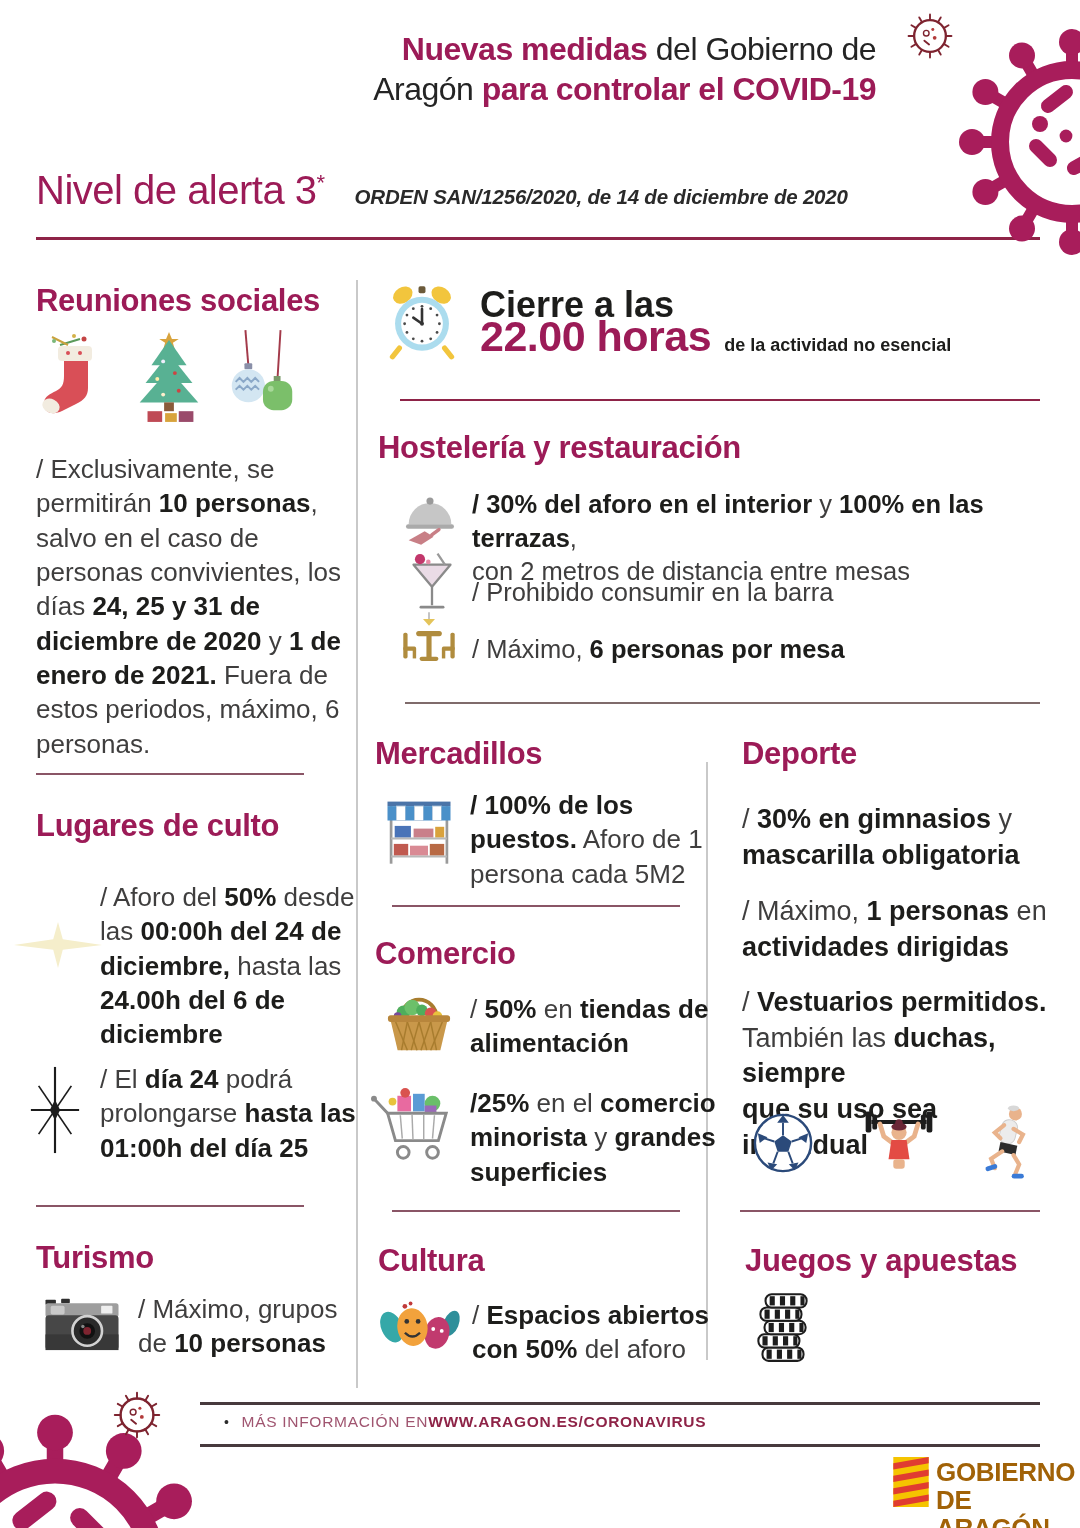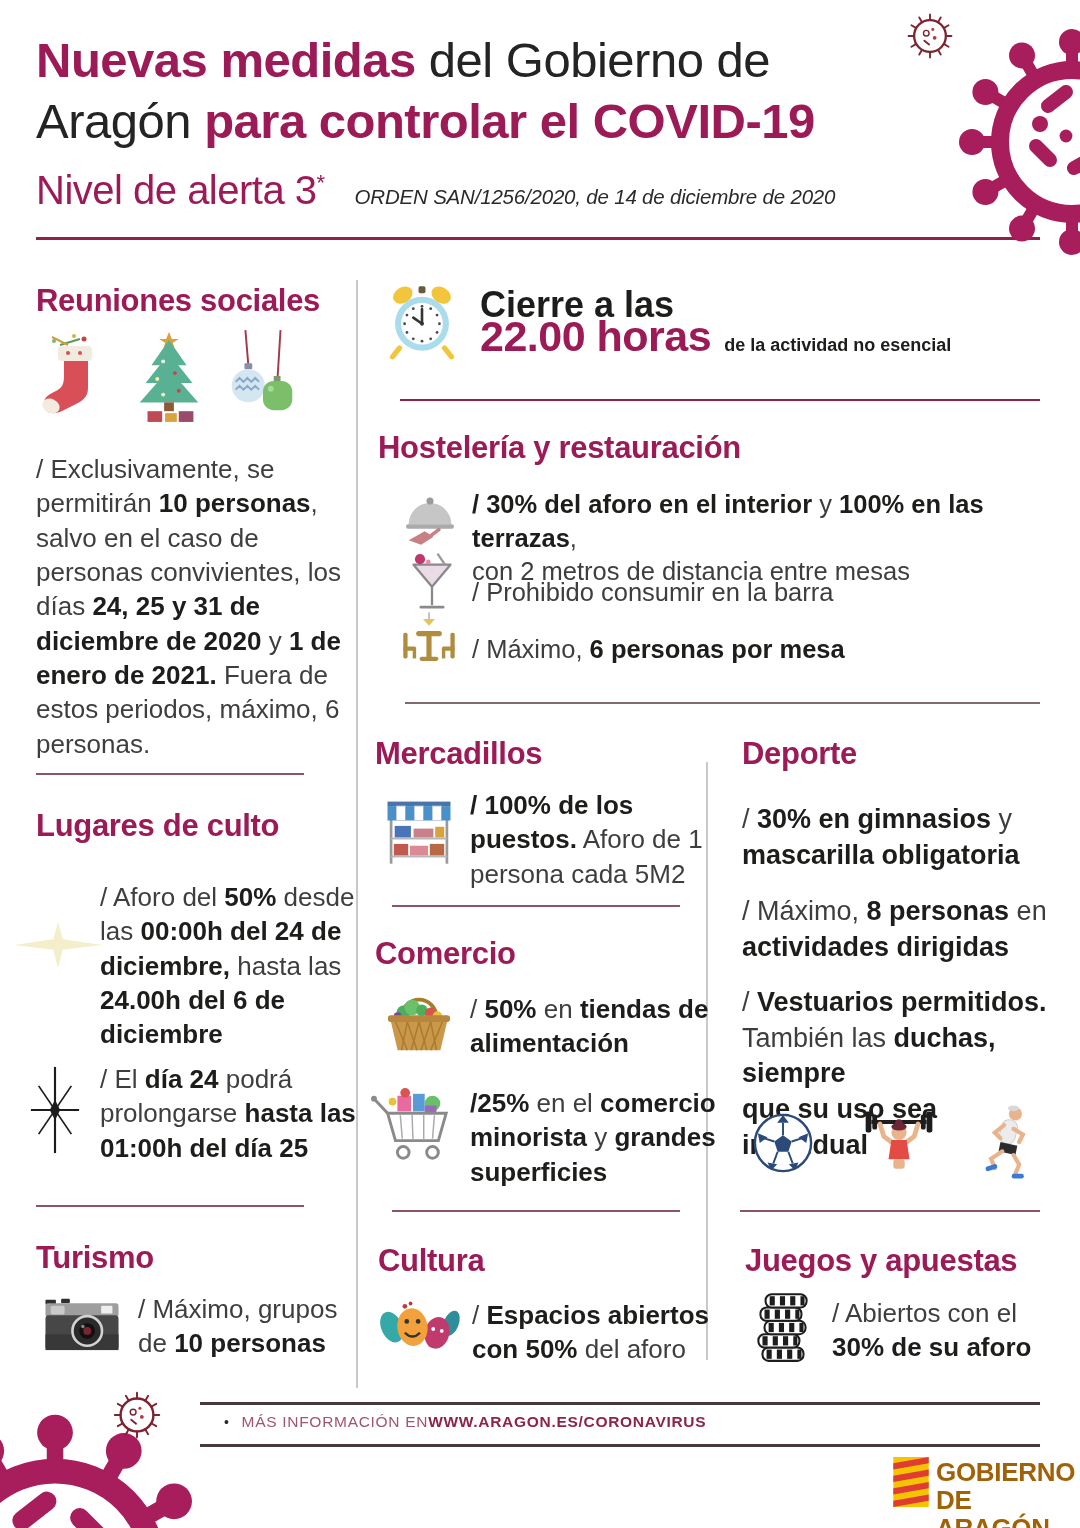--- a/index.html
+++ b/index.html
@@ -3,27 +3,27 @@
 <meta charset="utf-8">
 <style>
   :root{
     --mag:#9c1b57; --virus:#a81d5b; --txt:#3f3e3e; --txtb:#1d1d1b;
     --rule:#8e2347; --div:#8a5566; --vline:#c9c9c9; --fline:#473a3d; --ftext:#a05570;
   }
   html,body{margin:0;padding:0;background:#e9e9e9;font-family:"Liberation Sans","DejaVu Sans",sans-serif;}
   .page{position:relative;width:1080px;height:1528px;background:#ffffff;margin:0 auto;overflow:hidden;}
   .abs{position:absolute;}
   svg.abs{position:absolute;}
-  .title{font-size:49px;font-weight:bold;line-height:1.24;letter-spacing:-0.5px;color:var(--txtb);}
+  .title{font-size:32px;font-weight:bold;line-height:1.24;letter-spacing:-0.5px;color:var(--txtb);text-align:right;}
   .title .mag{color:var(--mag);}
   .title .blk{font-weight:normal;color:#242424;}
   .alert-row{display:flex;align-items:baseline;}
   .alert{font-size:40px;color:var(--mag);font-weight:normal;letter-spacing:-0.5px;text-align:right;}
   .alert sup{font-size:22px;vertical-align:super;}
-  .order{font-size:20.5px;font-style:italic;font-weight:normal;color:#2a2a2a;margin-left:30px;letter-spacing:-0.2px;}
+  .order{font-size:20.5px;font-style:italic;font-weight:bold;color:#2a2a2a;margin-left:30px;letter-spacing:-0.2px;}
   .h{font-size:31px;font-weight:bold;color:var(--mag);letter-spacing:-0.3px;}
   .txt{font-size:26px;line-height:1.32;color:var(--txt);}
   .txt .b{font-weight:bold;color:var(--txtb);}
   .rule{background:var(--rule);height:3px;}
   .divider{background:var(--div);height:2px;}
   .vline{background:var(--vline);width:2px;}
   .closure-prefix{font-size:36px;font-weight:bold;color:var(--txtb);}
   .closure-line{display:flex;align-items:baseline;}
   .closure-line .time{font-size:43px;font-weight:bold;color:var(--mag);letter-spacing:-0.5px;}
   .closure-line .suffix{font-size:18px;font-weight:bold;color:var(--txtb);margin-left:13px;}
@@ -510,39 +510,38 @@
   <div class="abs divider" style="left:392px;top:1210px;width:288px"></div>
 
   <div class="abs h" style="left:378px;top:1243px">Cultura</div>
   <svg class="abs" style="left:376px;top:1295px;width:88px;height:68px">
       <use href="#sym-masks"></use>
     </svg>
   <div class="abs txt" style="left:472px;top:1298px;width:245px"><span>/ </span><span class="b">Espacios abiertos</span><br><span class="b">con 50%</span><span> del aforo</span></div>
 
   <div class="abs h" style="left:742px;top:736px">Deporte</div>
   <div class="abs txt" style="left:742px;top:802px;width:310px;font-size:27px"><span>/ </span><span class="b">30% en gimnasios</span><span> y</span><br><span class="b">mascarilla obligatoria</span></div>
-  <div class="abs txt" style="left:742px;top:894px;width:310px;font-size:27px"><span>/ Máximo, </span><span class="b">8 personas</span><span> en</span><br><span class="b">actividades dirigidas</span></div>
+  <div class="abs txt" style="left:742px;top:894px;width:310px;font-size:27px"><span>/ Máximo, </span><span class="b">1 personas</span><span> en</span><br><span class="b">actividades dirigidas</span></div>
   <div class="abs txt" style="left:742px;top:985px;width:320px;font-size:27px"><span>/ </span><span class="b">Vestuarios</span><span class="b"> permitidos.</span><br><span>También las </span><span class="b">duchas, siempre</span><br><span class="b">que su uso sea individual</span></div>
   <svg class="abs" style="left:752px;top:1112px;width:62px;height:62px">
       <use href="#sym-soccer"></use>
     </svg>
   <svg class="abs" style="left:862px;top:1102px;width:74px;height:80px">
       <use href="#sym-lifter"></use>
     </svg>
   <svg class="abs" style="left:978px;top:1102px;width:58px;height:80px">
       <use href="#sym-runner"></use>
     </svg>
 
   <div class="abs divider" style="left:740px;top:1210px;width:300px"></div>
 
   <div class="abs h" style="left:745px;top:1243px">Juegos y apuestas</div>
   <svg class="abs" style="left:752px;top:1288px;width:62px;height:78px">
       <use href="#sym-chips"></use>
     </svg>
-  <div class="abs txt" style="left:832px;top:1296px;width:230px"><span>/ Abiertos con el</span><br><span class="b">30% de su aforo</span></div>
 
   <svg class="abs" style="left:-110px;top:1405px;width:330px;height:330px">
       <use href="#sym-virus"></use>
     </svg>
   <svg class="abs" style="left:108px;top:1386px;width:58px;height:58px">
       <use href="#sym-virus-o"></use>
     </svg>
 
   <div class="abs fline" style="left:200px;top:1402px;width:840px"></div>
   <div class="abs finfo" style="left:224px;top:1413px">

